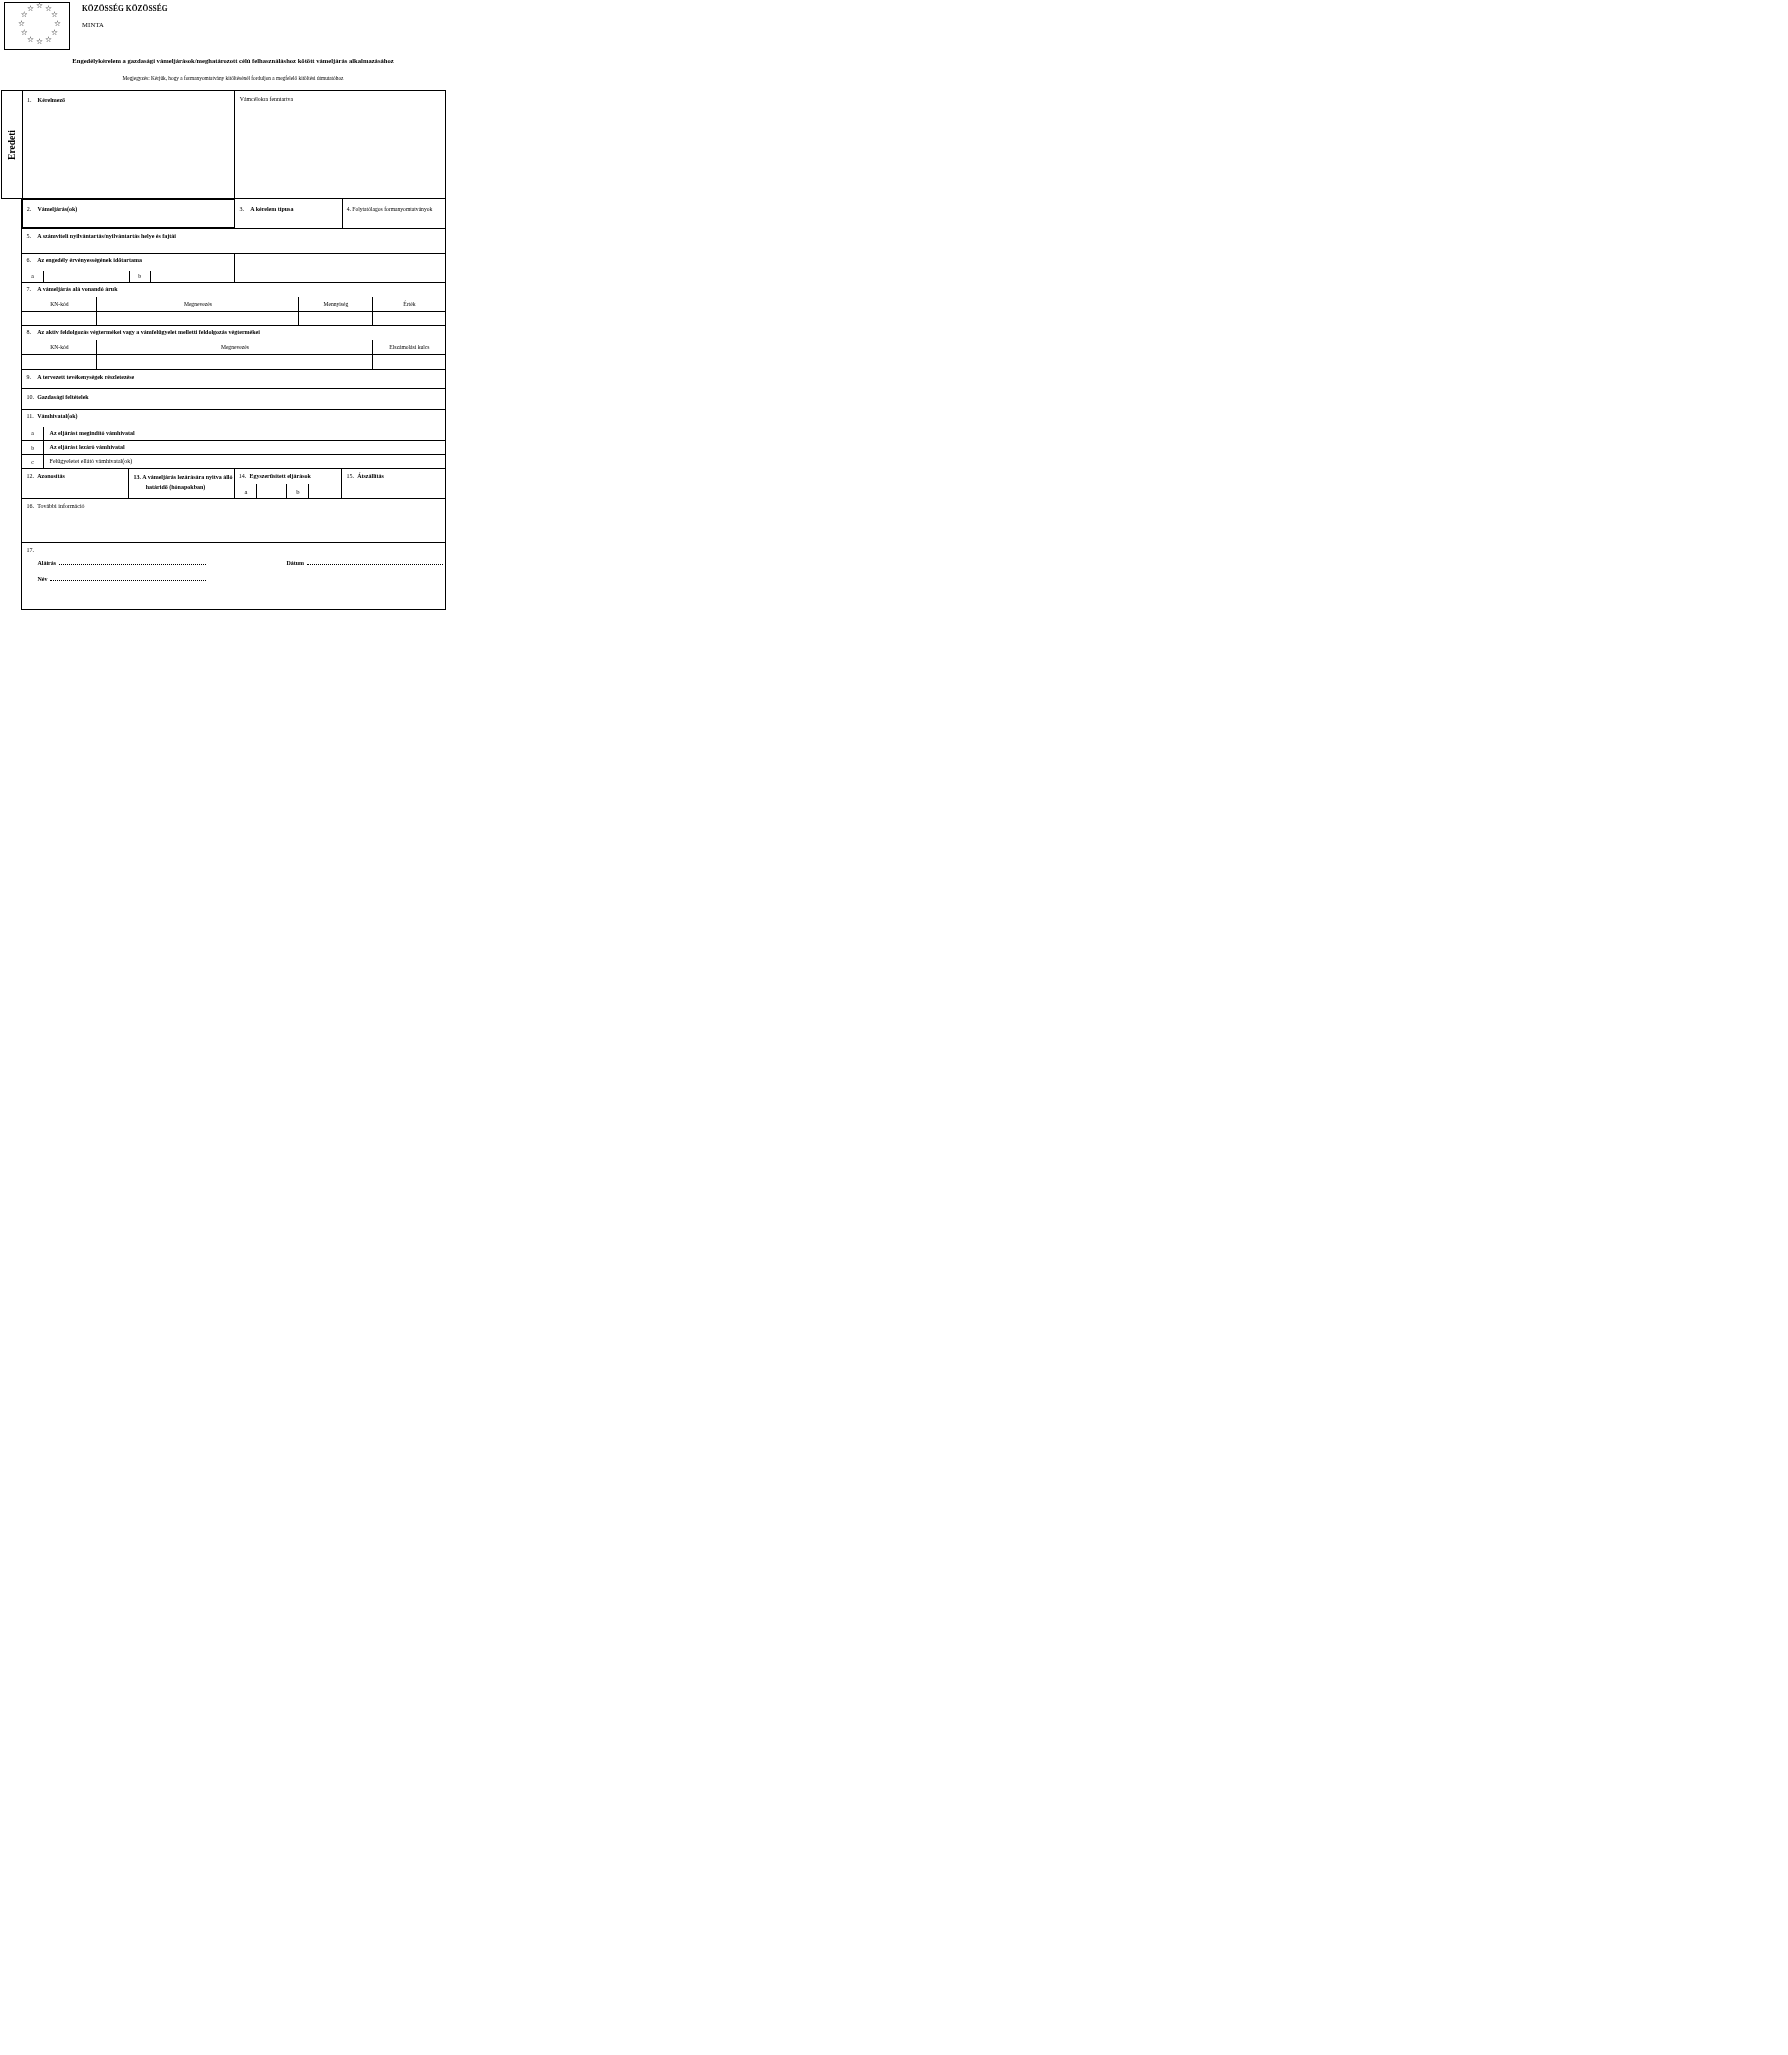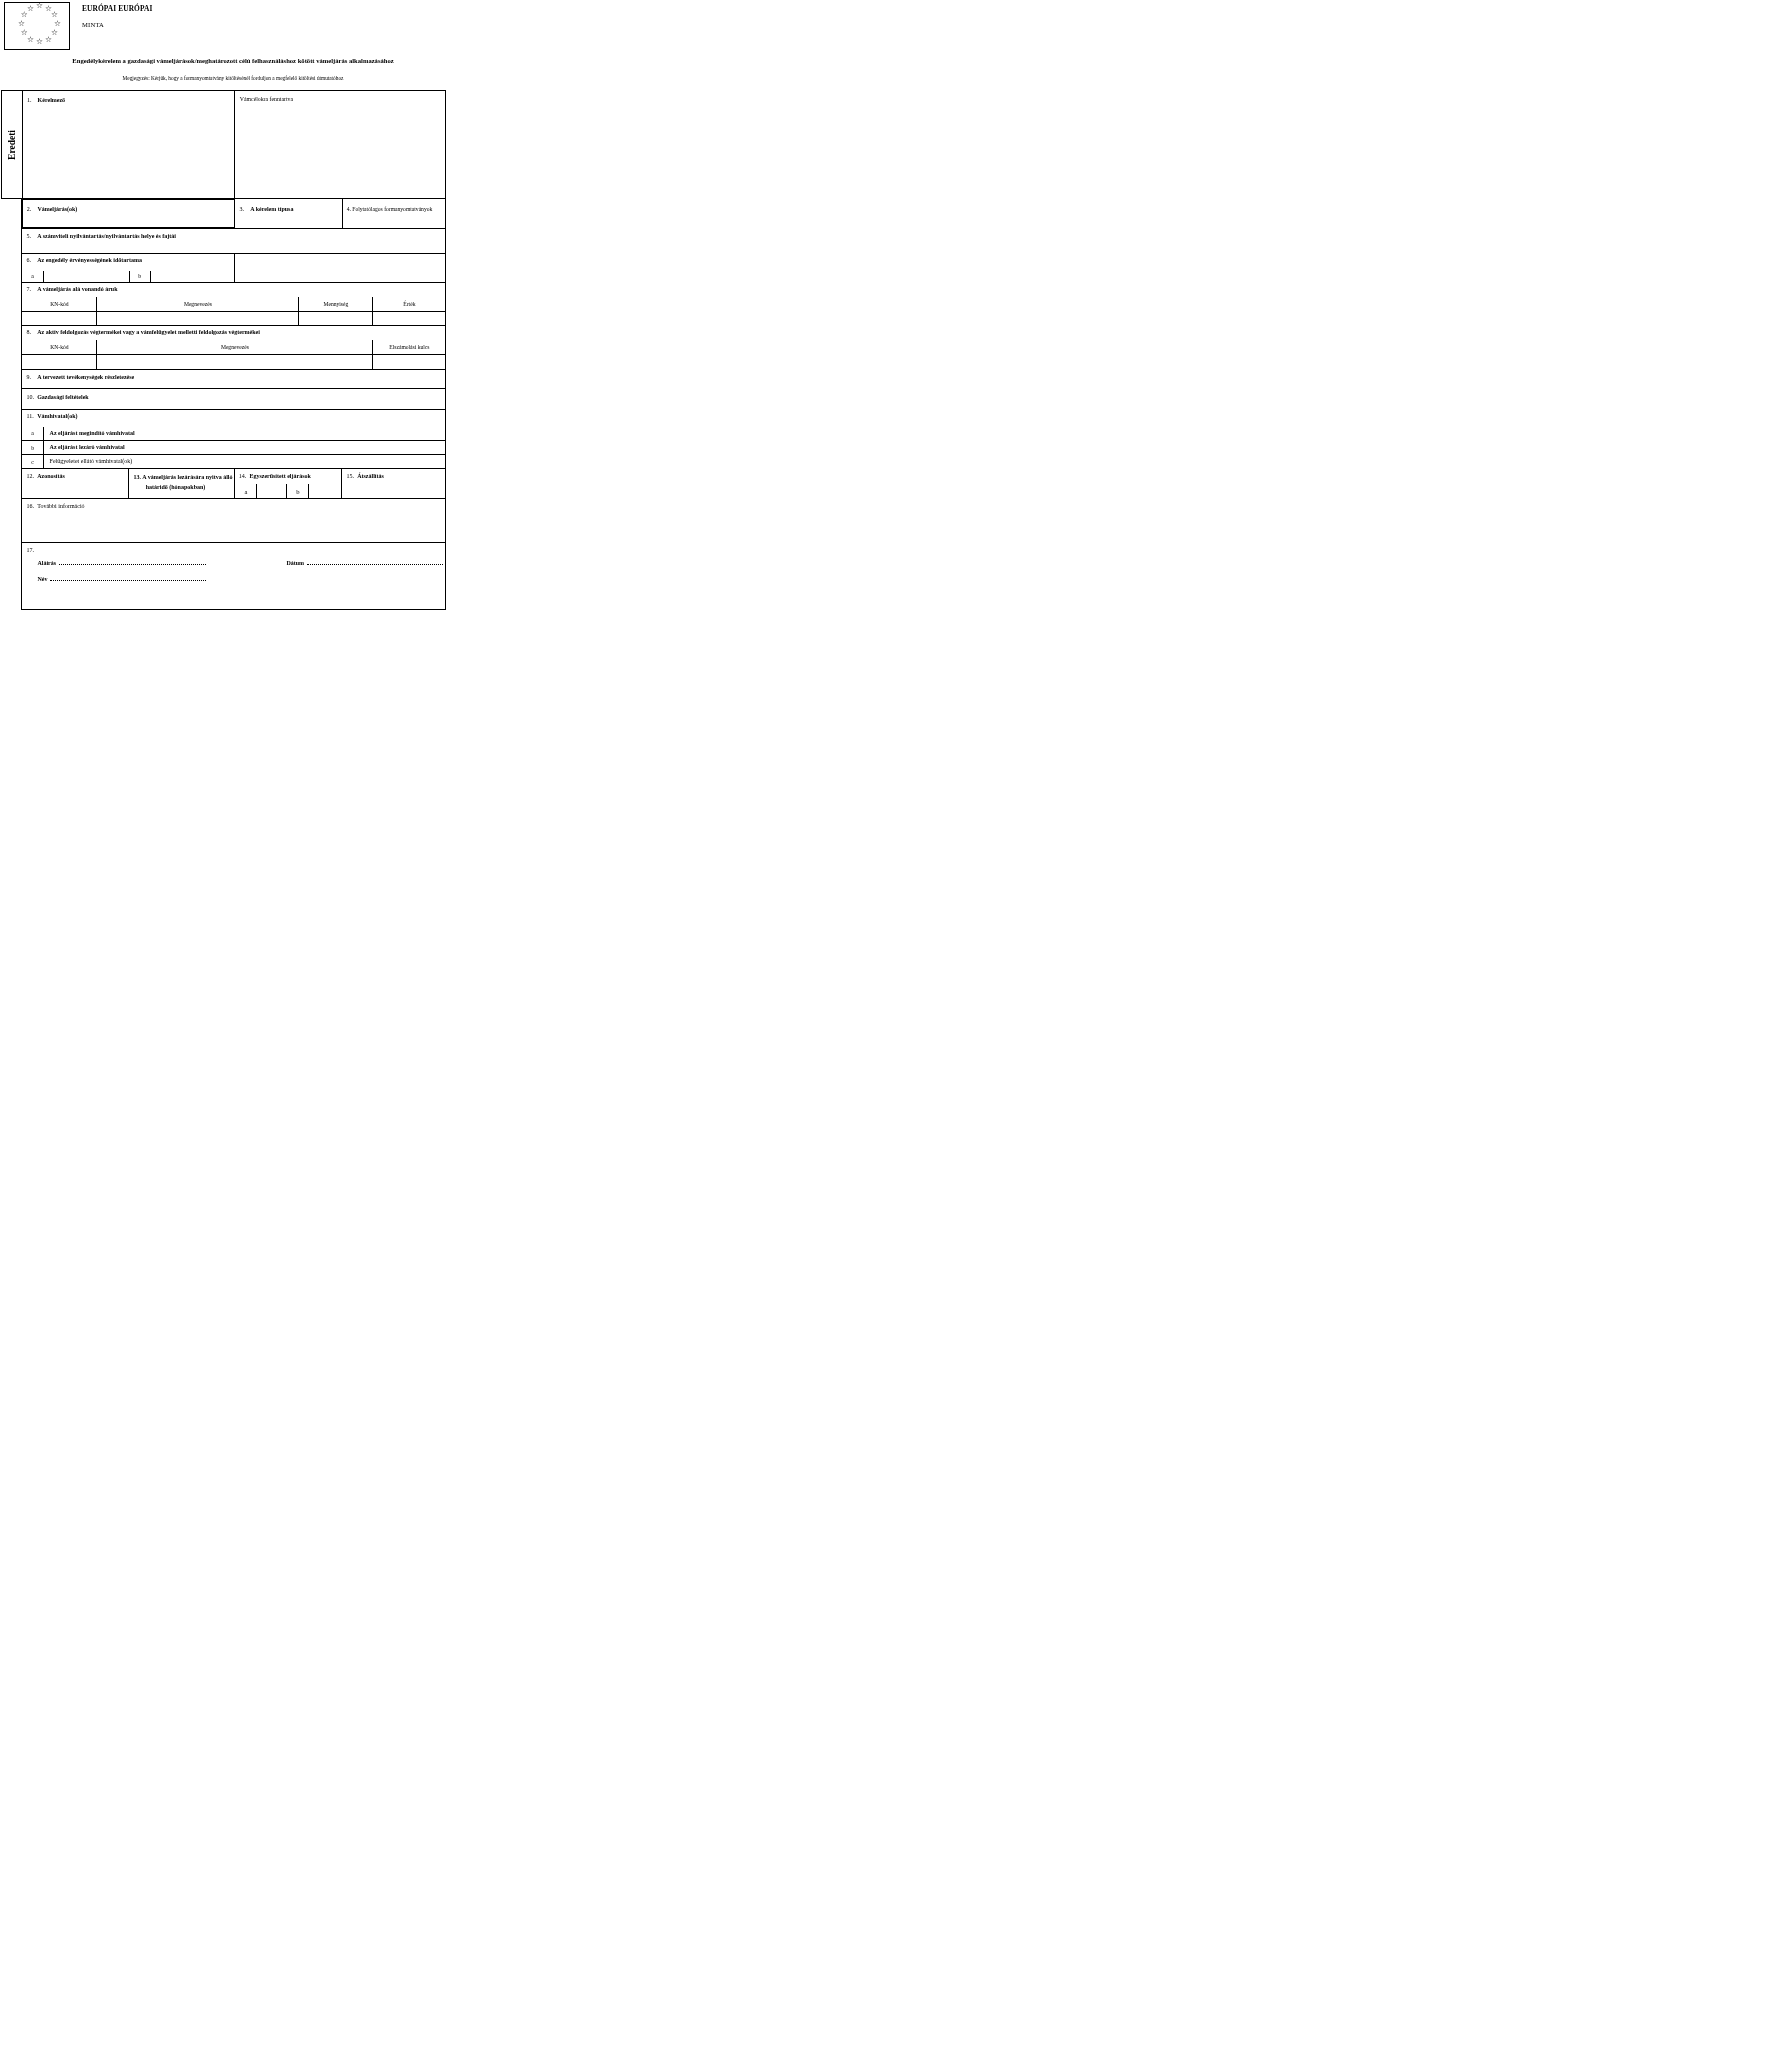--- a/index.html
+++ b/index.html
@@ -100,21 +100,21 @@
         <span class="star" style="left: 46px; top: 26px;">☆</span>
         <span class="star" style="left: 40px; top: 33px;">☆</span>
         <span class="star" style="left: 31px; top: 35px;">☆</span>
         <span class="star" style="left: 22px; top: 33px;">☆</span>
         <span class="star" style="left: 15.6px; top: 26px;">☆</span>
         <span class="star" style="left: 13px; top: 17.3px;">☆</span>
         <span class="star" style="left: 15.6px; top: 8.2px;">☆</span>
         <span class="star" style="left: 22px; top: 1.6px;">☆</span>
       </div>
   </div>
-  <div id="community" class="abs">EURÓPAI EURÓPAI</div>
+  <div id="community" class="abs">KÖZÖSSÉG KÖZÖSSÉG</div>
   <div id="specimen" class="abs">MINTA</div>
   <div id="title-wrap" class="abs">
     <div id="doc-title">Engedélykérelem a gazdasági vámeljárások/meghatározott célú felhasználáshoz kötött vámeljárás alkalmazásához</div>
     <div id="doc-note">Megjegyzés: Kérjük, hogy a formanyomtatvány kitöltésénél forduljon a megfelelő kitöltési útmutatóhoz</div>
   </div>
 
   <div id="row1" class="abs">
     <div id="sidebar">
       <span class="vert">Eredeti</span>
     </div>

